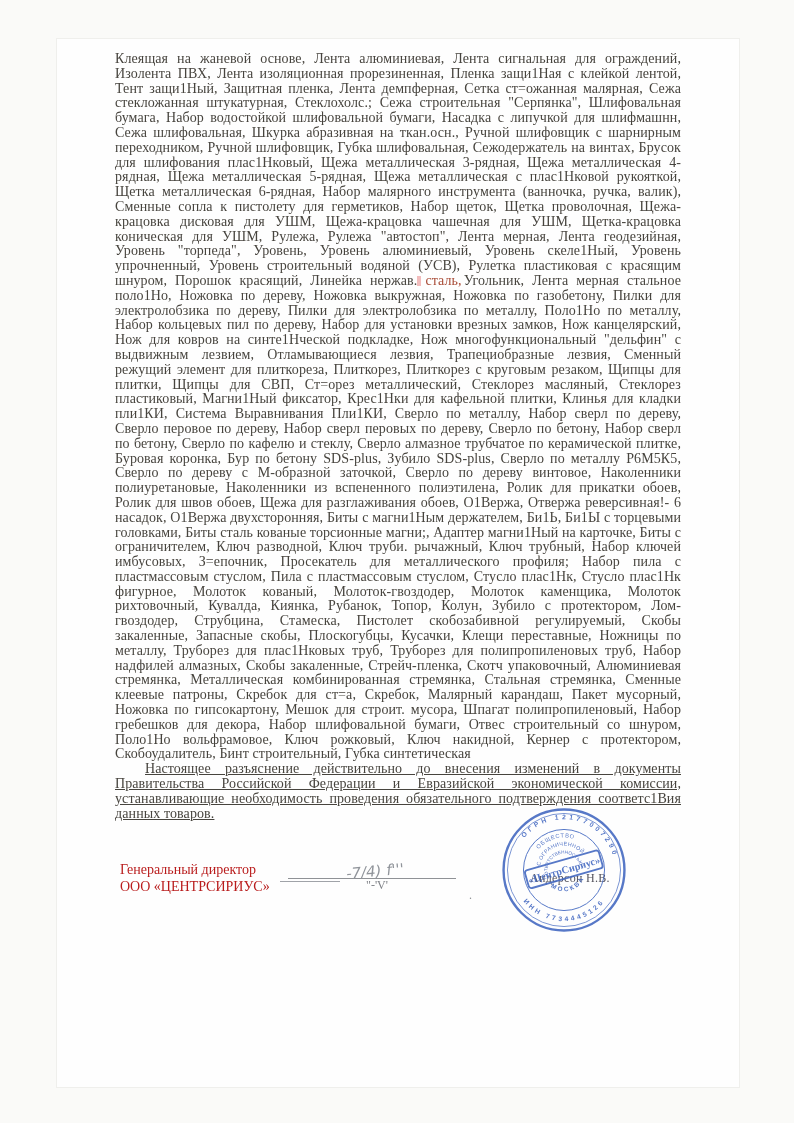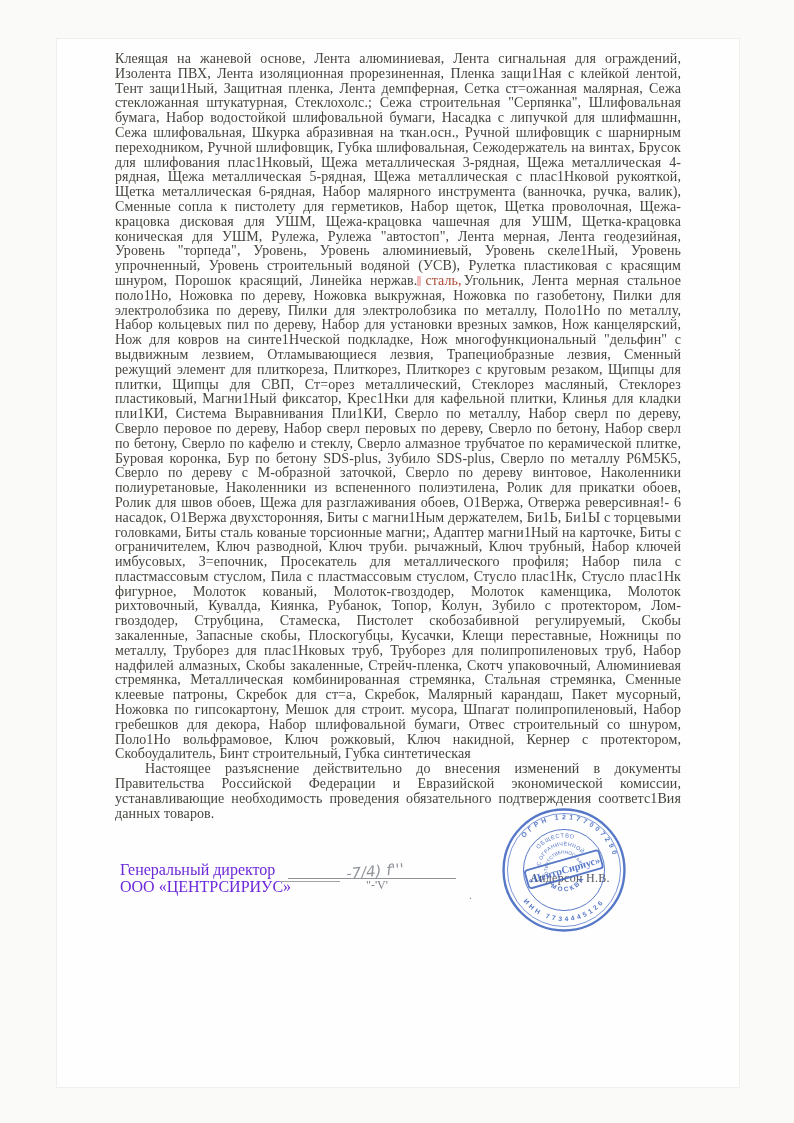--- a/index.html
+++ b/index.html
@@ -12,29 +12,29 @@
     position:absolute;left:56px;top:38px;width:682px;height:1048px;
     background:#fefefe;border:1px solid #efefec;
   }
   .textblock{
     position:absolute;left:115px;top:52px;width:566px;height:812px;
     overflow:hidden;
     font-size:14px;line-height:14.8px;color:#47443e;
     text-align:justify;letter-spacing:.1px;
   }
   .textblock p{margin:0;}
-  .para{margin-top:6px;text-indent:30px;}
+  .para{margin-top:6px;text-indent:30px;text-decoration:underline;}
   .hl{color:#a84a35;margin:0 2px;}
   .hl-mark{
     display:inline-block;width:4px;height:10px;background:#f2bcbc;
     vertical-align:-1px;margin-right:2px;
   }
   .signoff{
     position:absolute;left:120px;top:861px;
-    font-size:16px;line-height:17px;color:#6d28d9;
+    font-size:14px;line-height:17px;color:#b91c1c;
   }
   .signature{
     position:absolute;left:288px;top:860px;width:170px;color:#8e9298;
   }
   .scribble{
     font-family:"DejaVu Sans", sans-serif;font-style:italic;
     font-size:15px;color:#90949a;transform:rotate(-5deg);
     margin-left:58px;white-space:nowrap;
   }
   .sigline{border-top:1.6px solid #8f9296;width:168px;margin-top:0px;}

